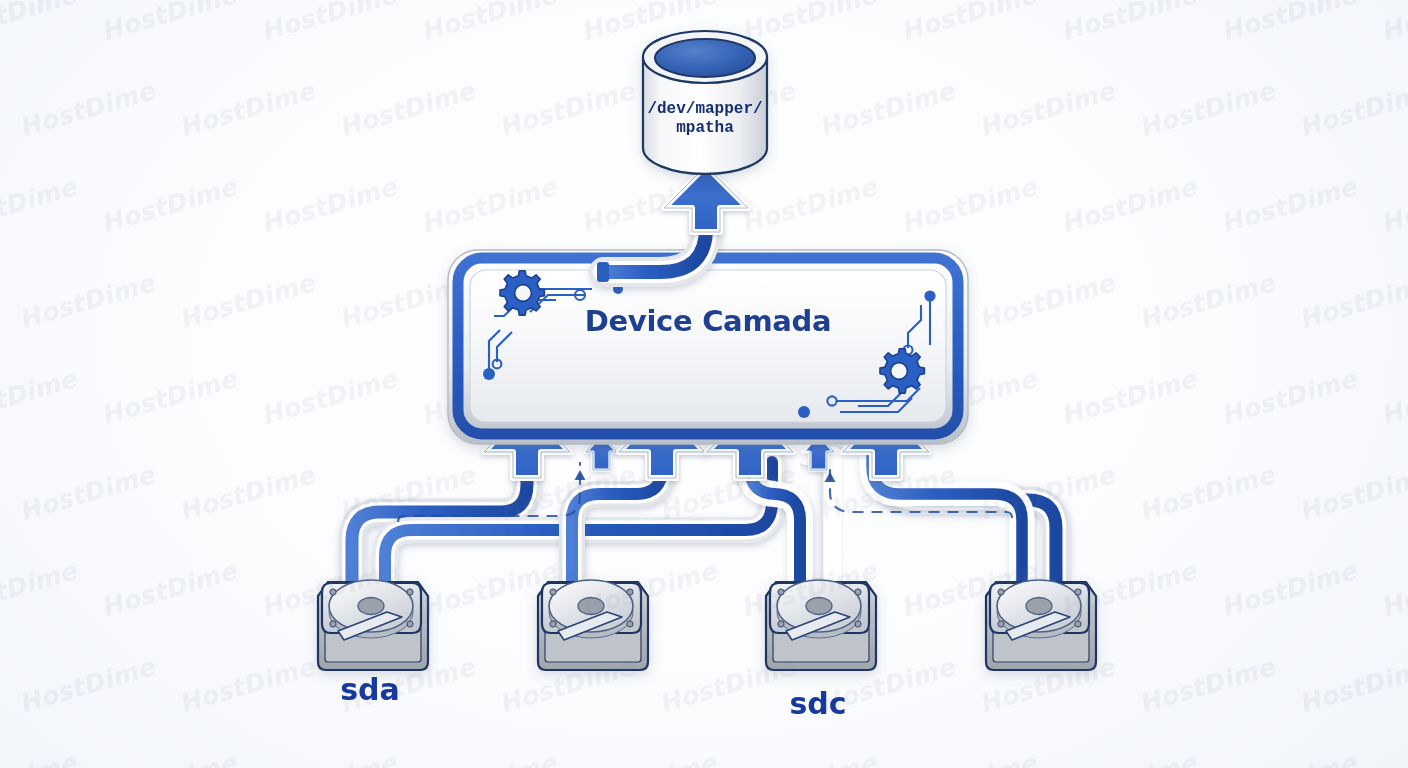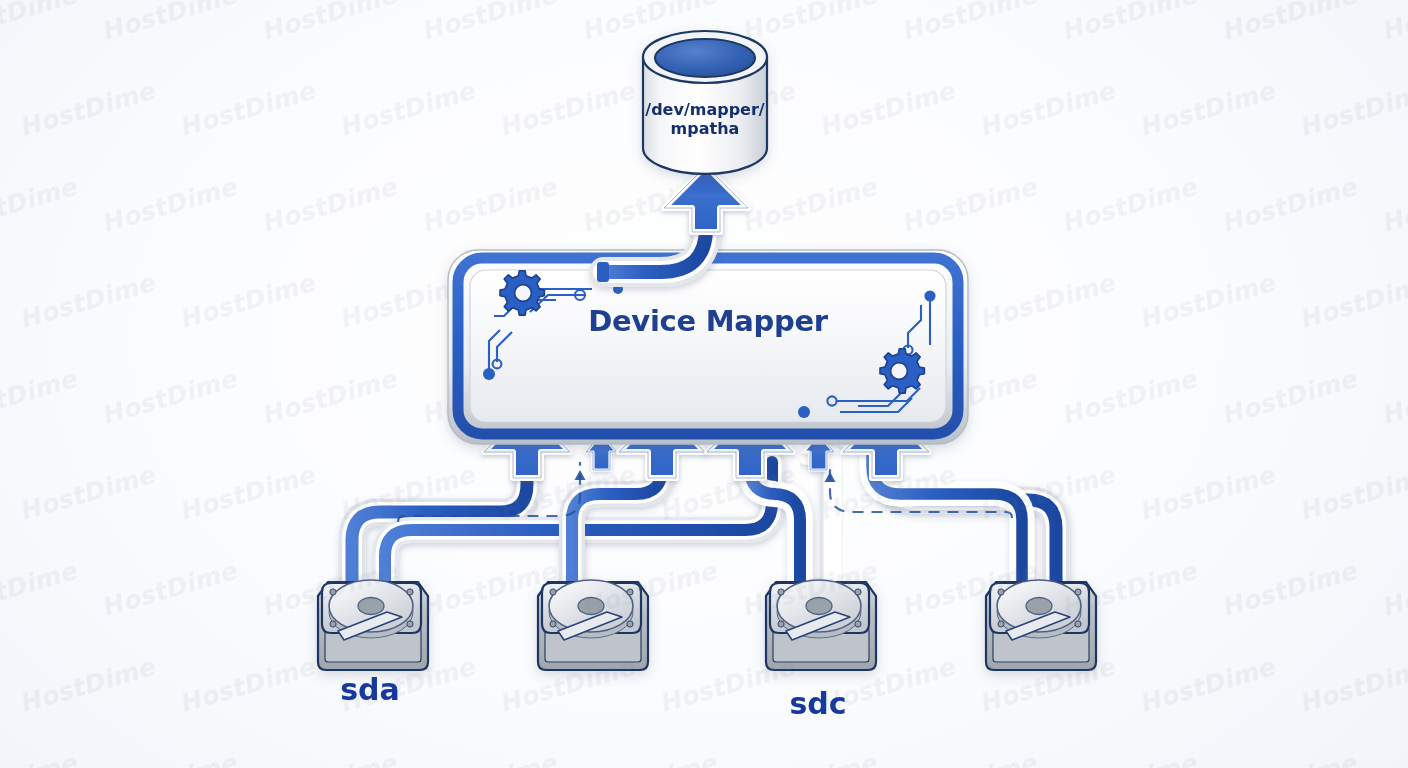--- a/index.html
+++ b/index.html
@@ -443,25 +443,25 @@
       <path d="M 692,232 L 692,208 L 664,208 L 706,166 L 748,208 L 720,208 L 720,232 Z" fill="none" stroke="#7b93bd" stroke-width="1" stroke-linejoin="round" opacity="0.6"></path>
     </g>
 
     <g filter="url(#softShadow)">
       <path d="M 643,57 L 643,148 A 62,26 0 0 0 767,148 L 767,57 Z" fill="url(#cylBody)" stroke="#1c3763" stroke-width="2.2"></path>
       <ellipse cx="705" cy="57" rx="62" ry="26" fill="#f2f4f7" stroke="#1c3763" stroke-width="2.2"></ellipse>
       <ellipse cx="705" cy="58" rx="50" ry="19" fill="url(#cylTopR)" stroke="#1c3763" stroke-width="2"></ellipse>
     </g>
   </svg>
 
-  <div class="cyl-label" style="left:615px;top:100px;width:180px;">
+  <div class="cyl-label" style="left:615px;top:100px;width:180px;font-family:Liberation Mono, monospace;">
     <div>/dev/mapper/</div>
     <div>mpatha</div>
   </div>
 
   <div class="boxtitle" style="left:478px;top:305px;width:460px;font-size:29px;">
-    <div>Device Mapper</div>
+    <div>Device Camada</div>
   </div>
 
   <div class="disk-label" style="left:300px;top:672px;width:140px;">sda</div>
   <div class="disk-label" style="left:748px;top:686px;width:140px;">sdc</div>
 
 </div>
 
 </body></html>

